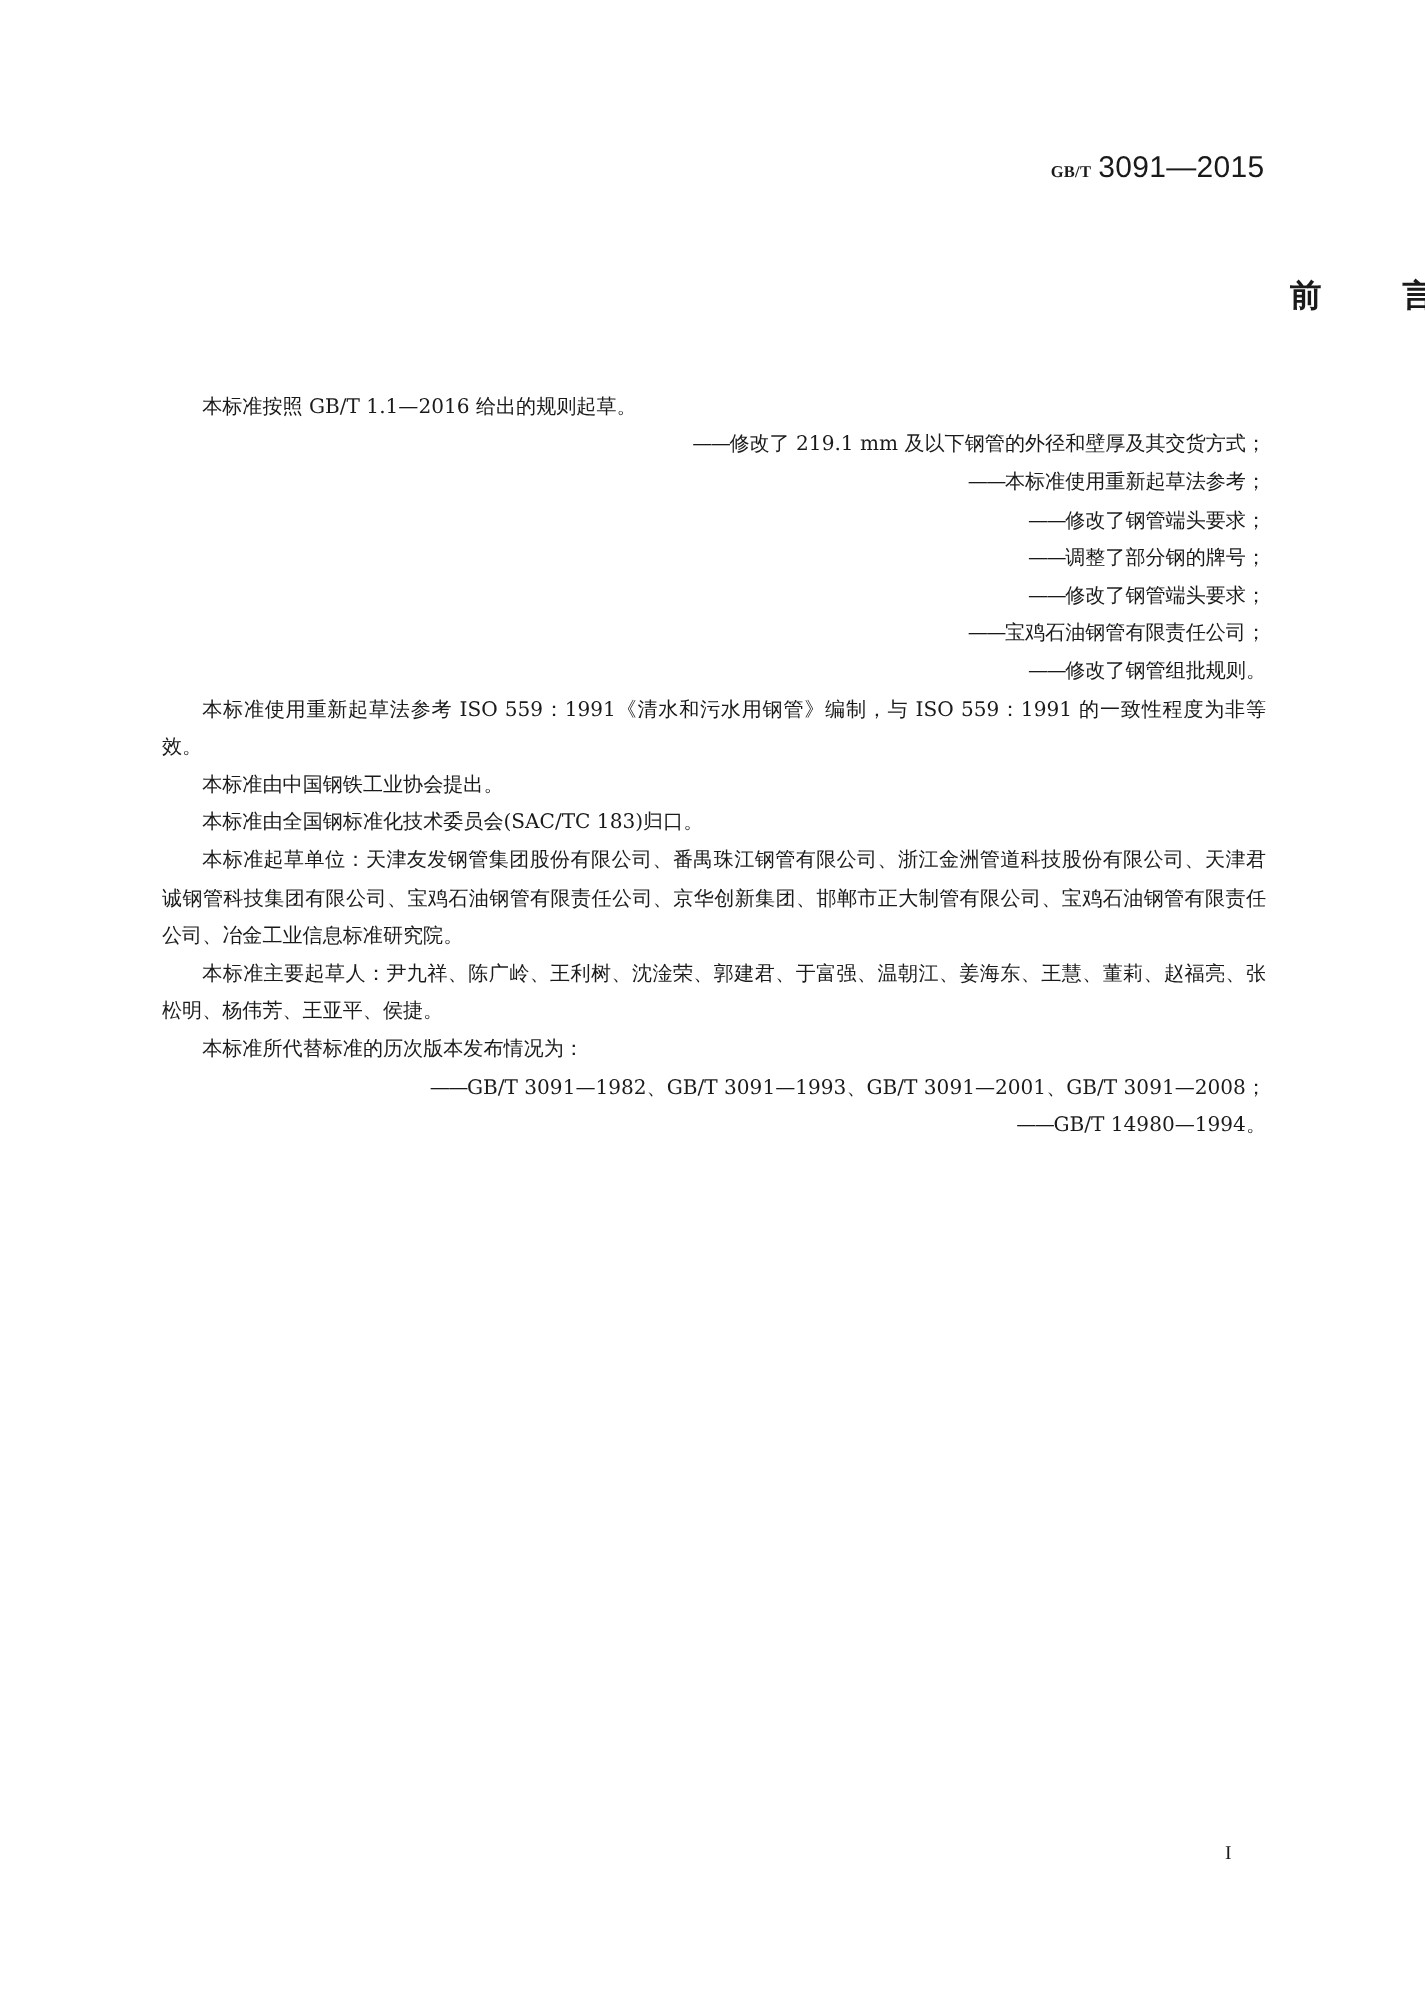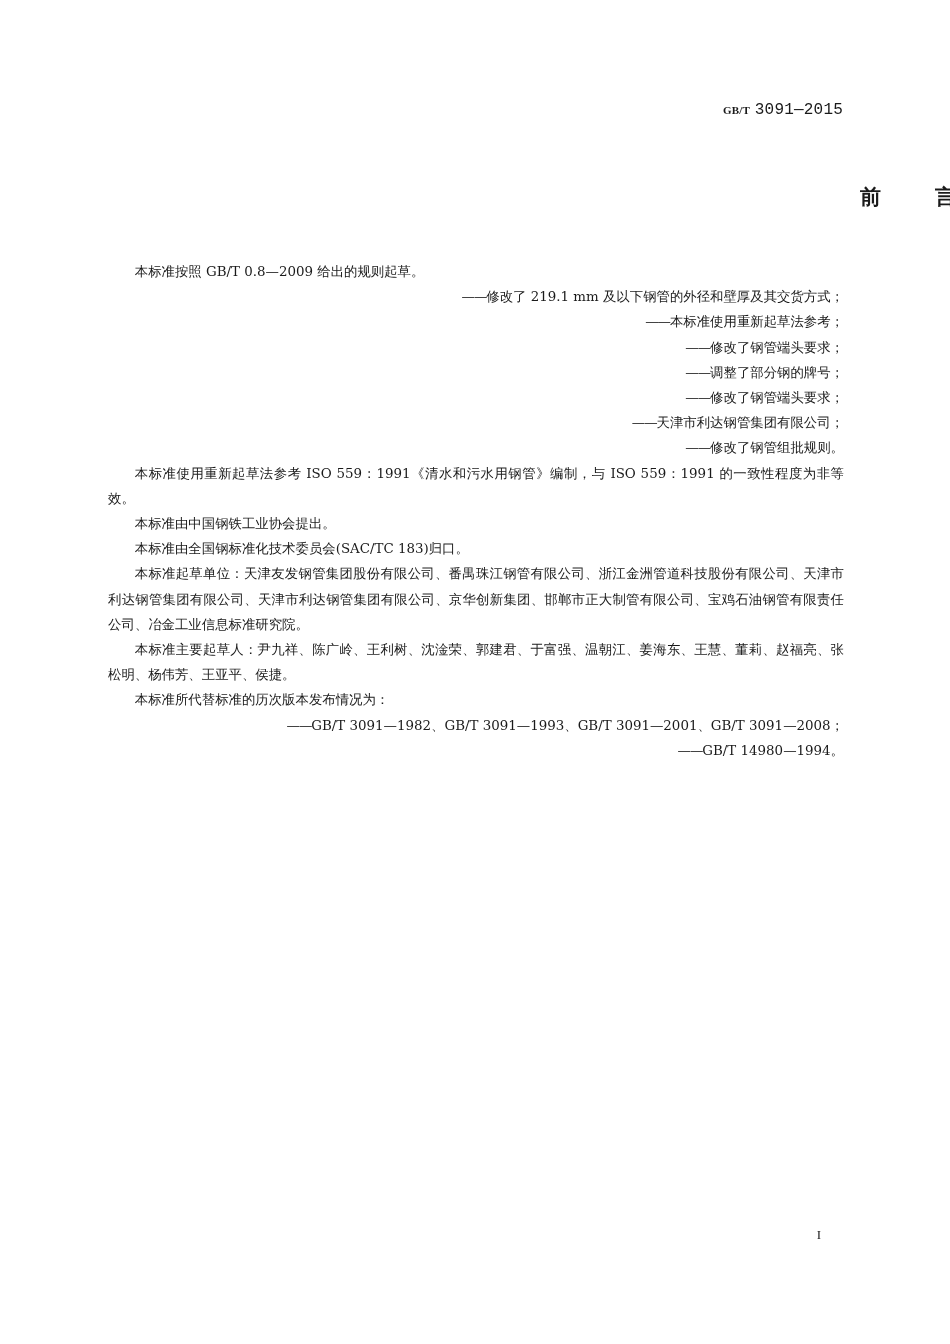--- a/index.html
+++ b/index.html
@@ -6,21 +6,21 @@
   body {
     width: 950px; height: 1344px; position: relative; overflow: hidden;
     font-family: "DejaVu Serif", "Liberation Serif", serif;
     color: #1a1a1a;
   }
   .header-code {
     position: absolute; top: 101px; right: 107px;
     font-size: 14px; letter-spacing: 0.2px;
   }
   .header-code .prefix { font-weight: bold; font-family: "Liberation Serif", serif; font-size: 11px; }
-  .header-code .num { font-family: Liberation Mono, monospace; font-size: 16px; }
+  .header-code .num { font-family: Liberation Sans, sans-serif; font-size: 20px; }
   .title {
     position: absolute; top: 183px; left: 0; width: 916px; text-align: right;
     font-family: "DejaVu Sans", sans-serif; font-weight: bold; font-size: 21px; padding-left: 40px;
   }
   .title span { display: inline-block; }
   .title .gap { width: 54px; }
   .content {
     position: absolute; top: 259px; left: 108px; width: 736px;
     font-size: 13.4px; line-height: 25.2px;
   }
@@ -38,34 +38,34 @@
 <div class="header-code">
   <span class="prefix">GB/T</span>
   <span class="num">3091—2015</span>
 </div>
 
 <div class="title">
   <span>前</span><span class="gap"></span><span>言</span>
 </div>
 
 <div class="content">
-  <p class="para">本标准按照 GB/T 0.8—2009 给出的规则起草。</p>
+  <p class="para">本标准按照 GB/T 1.1—2016 给出的规则起草。</p>
 
   <p class="item"><span class="dash">——</span><span>修改了 219.1 mm 及以下钢管的外径和壁厚及其交货方式；</span></p>
   <p class="item"><span class="dash">——</span><span>本标准使用重新起草法参考；</span></p>
   <p class="item"><span class="dash">——</span><span>修改了钢管端头要求；</span></p>
   <p class="item"><span class="dash">——</span><span>调整了部分钢的牌号；</span></p>
   <p class="item"><span class="dash">——</span><span>修改了钢管端头要求；</span></p>
-  <p class="item"><span class="dash">——</span><span>天津市利达钢管集团有限公司；</span></p>
+  <p class="item"><span class="dash">——</span><span>宝鸡石油钢管有限责任公司；</span></p>
   <p class="item"><span class="dash">——</span><span>修改了钢管组批规则。</span></p>
 
   <p class="para">本标准使用重新起草法参考 ISO 559：1991《清水和污水用钢管》编制，与 ISO 559：1991 的一致性程度为非等效。</p>
   <p class="para">本标准由中国钢铁工业协会提出。</p>
   <p class="para">本标准由全国钢标准化技术委员会(SAC/TC 183)归口。</p>
-  <p class="para">本标准起草单位：天津友发钢管集团股份有限公司、番禺珠江钢管有限公司、浙江金洲管道科技股份有限公司、天津市利达钢管集团有限公司、天津市利达钢管集团有限公司、京华创新集团、邯郸市正大制管有限公司、宝鸡石油钢管有限责任公司、冶金工业信息标准研究院。</p>
+  <p class="para">本标准起草单位：天津友发钢管集团股份有限公司、番禺珠江钢管有限公司、浙江金洲管道科技股份有限公司、天津君诚钢管科技集团有限公司、宝鸡石油钢管有限责任公司、京华创新集团、邯郸市正大制管有限公司、宝鸡石油钢管有限责任公司、冶金工业信息标准研究院。</p>
   <p class="para">本标准主要起草人：尹九祥、陈广岭、王利树、沈淦荣、郭建君、于富强、温朝江、姜海东、王慧、董莉、赵福亮、张松明、杨伟芳、王亚平、侯捷。</p>
   <p class="para">本标准所代替标准的历次版本发布情况为：</p>
 
   <p class="item"><span class="dash">——</span><span>GB/T 3091—1982、GB/T 3091—1993、GB/T 3091—2001、GB/T 3091—2008；</span></p>
   <p class="item"><span class="dash">——</span><span>GB/T 14980—1994。</span></p>
 </div>
 
 <div class="page-number">I</div>
 
 </body></html>

